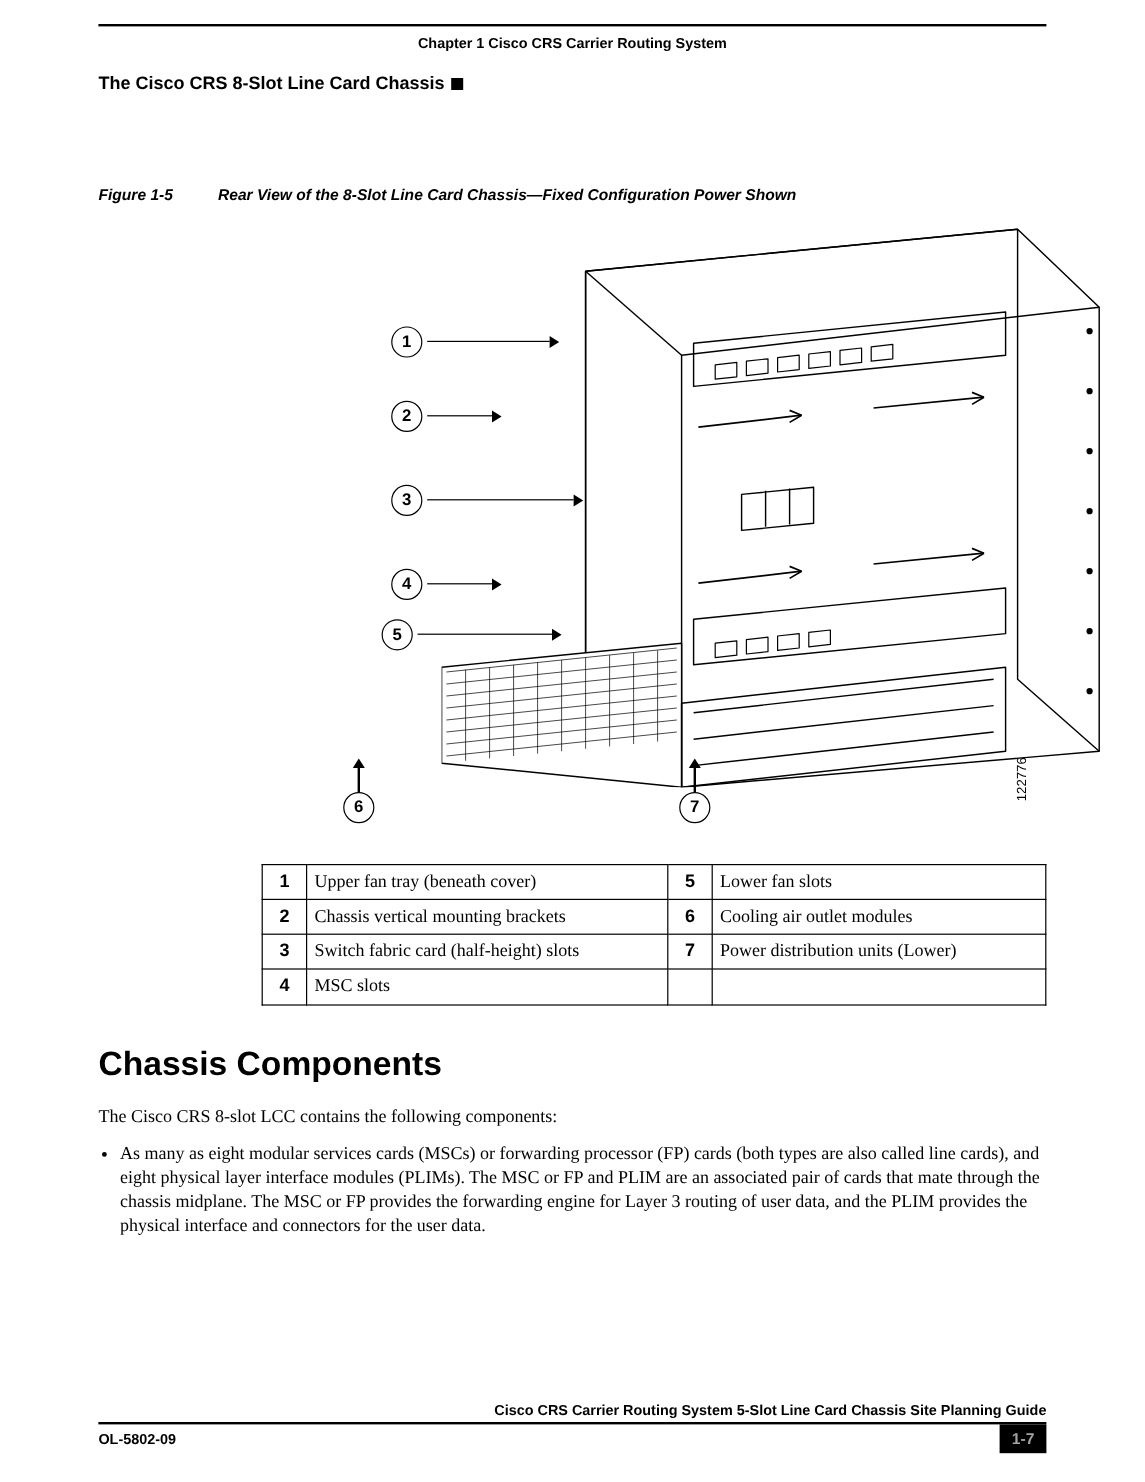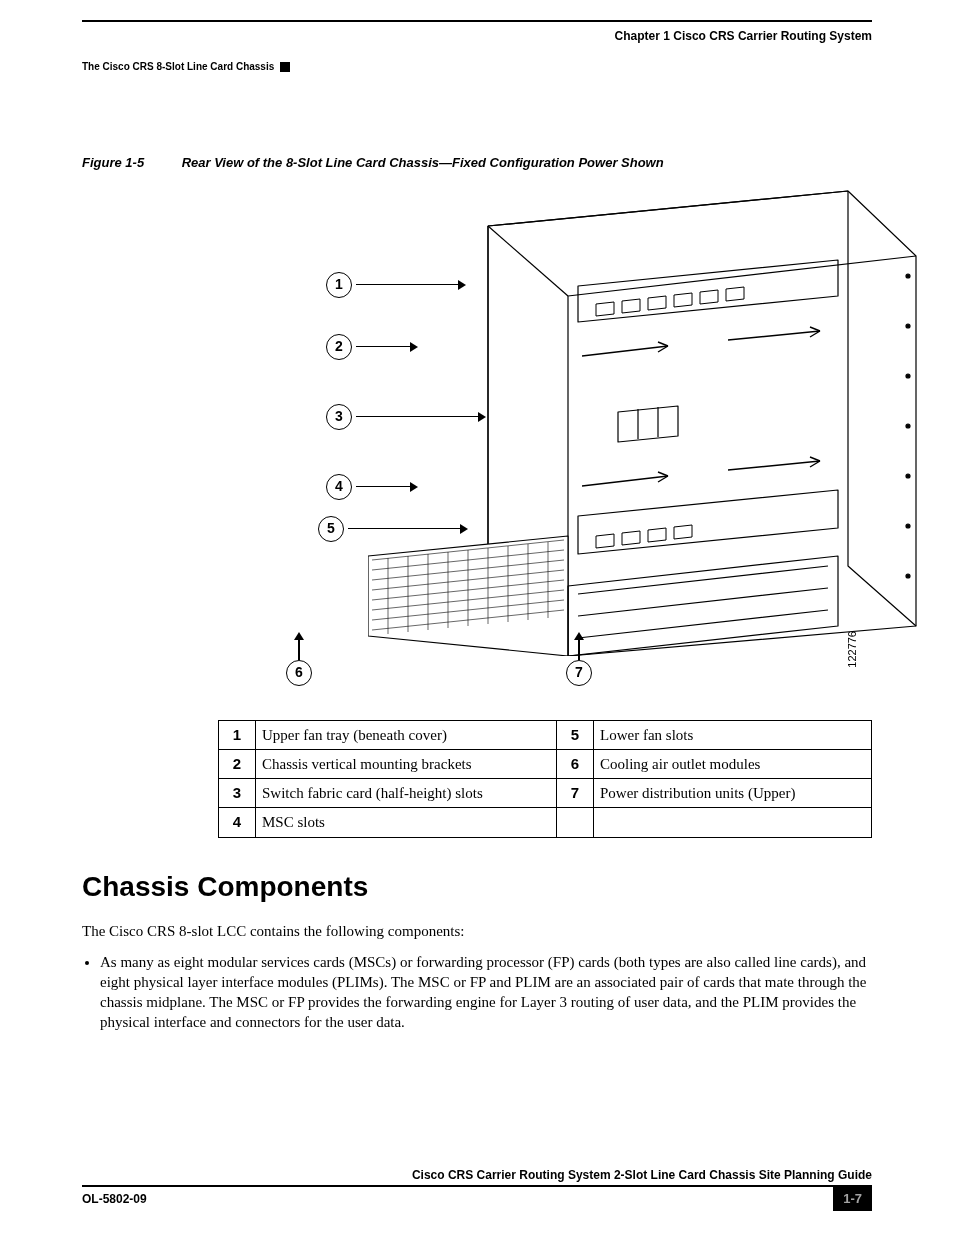--- a/index.html
+++ b/index.html
@@ -1,18 +1,18 @@
 <!DOCTYPE html>
 <html><head>
 <meta charset="utf-8">
 <style>
   html,body{margin:0;padding:0;background:#fff;font-family:"Times New Roman",Times,serif;color:#000;font-size:15px;line-height:1.35}
   .page{position:relative;width:954px;height:1235px;margin:0 auto;box-sizing:border-box}
   .runhead{position:absolute;top:20px;left:82px;right:82px;border-top:2px solid #000}
-  .runhead-inner{display:flex;justify-content:flex-end;font-family:Arial,Helvetica,sans-serif;font-size:12px;font-weight:bold;padding-top:6px}
+  .runhead-inner{display:flex;justify-content:center;font-family:Arial,Helvetica,sans-serif;font-size:12px;font-weight:bold;padding-top:6px}
   .runhead-right{display:flex;align-items:center;gap:6px}
   .runhead-right .sq{width:10px;height:10px;background:#000;display:inline-block}
   .content{position:absolute;top:120px;left:82px;right:82px}
   .indent{margin-left:136px}
   .para{margin:0 0 10px 0}
   .xref{color:#0033cc}
   .figcap{font-family:Arial,Helvetica,sans-serif;font-weight:bold;font-style:italic;font-size:13px;margin:34px 0 14px 0}
   .figcap .fignum{display:inline-block;width:96px;font-style:italic}
   .figbox{position:relative;height:500px;margin-left:136px}
   .callout{position:absolute;display:flex;align-items:center}
@@ -39,21 +39,21 @@
 </style>
 </head>
 <body>
 
 <div class="page">
 
   <div class="runhead">
     <div class="runhead-inner">
       <span>Chapter 1      Cisco CRS Carrier Routing System</span>
     </div>
-    <div style="text-align:center;padding-top:16px;font-family:Arial,Helvetica,sans-serif;font-size:10px;font-weight:bold">
+    <div style="text-align:center;padding-top:16px;font-family:Arial,Helvetica,sans-serif;font-size:15px;font-weight:bold">
       <span class="runhead-right">
         <span>The Cisco CRS 8-Slot Line Card Chassis</span>
         <span class="sq"></span>
       </span>
     </div>
   </div>
 
   <div class="content">
 
 
@@ -180,21 +180,21 @@
       <tr>
         <td class="k">2</td>
         <td class="v">Chassis vertical mounting brackets</td>
         <td class="kr">6</td>
         <td>Cooling air outlet modules</td>
       </tr>
       <tr>
         <td class="k">3</td>
         <td class="v">Switch fabric card (half-height) slots</td>
         <td class="kr">7</td>
-        <td>Power distribution units (Upper)</td>
+        <td>Power distribution units (Lower)</td>
       </tr>
       <tr>
         <td class="k">4</td>
         <td class="v">MSC slots</td>
         <td class="kr"></td>
         <td></td>
       </tr>
     </tbody>
       </table>
 
@@ -202,20 +202,20 @@
 
     <p class="para indent">The Cisco CRS 8-slot LCC contains the following components:</p>
 
     <ul class="bullets indent">
       <li>As many as eight modular services cards (MSCs) or forwarding processor (FP) cards (both types are also called line cards), and eight physical layer interface modules (PLIMs). The MSC or FP and PLIM are an associated pair of cards that mate through the chassis midplane. The MSC or FP provides the forwarding engine for Layer 3 routing of user data, and the PLIM provides the physical interface and connectors for the user data.</li>
     </ul>
 
   </div>
 
   <div class="footer">
-    <div class="ftitle">Cisco CRS Carrier Routing System 2-Slot Line Card Chassis Site Planning Guide</div>
+    <div class="ftitle">Cisco CRS Carrier Routing System 5-Slot Line Card Chassis Site Planning Guide</div>
     <div class="fbar">
       <div class="fleft">OL-5802-09</div>
       <div class="fpg">1-7</div>
     </div>
   </div>
 
 </div>
 
 </body></html>

